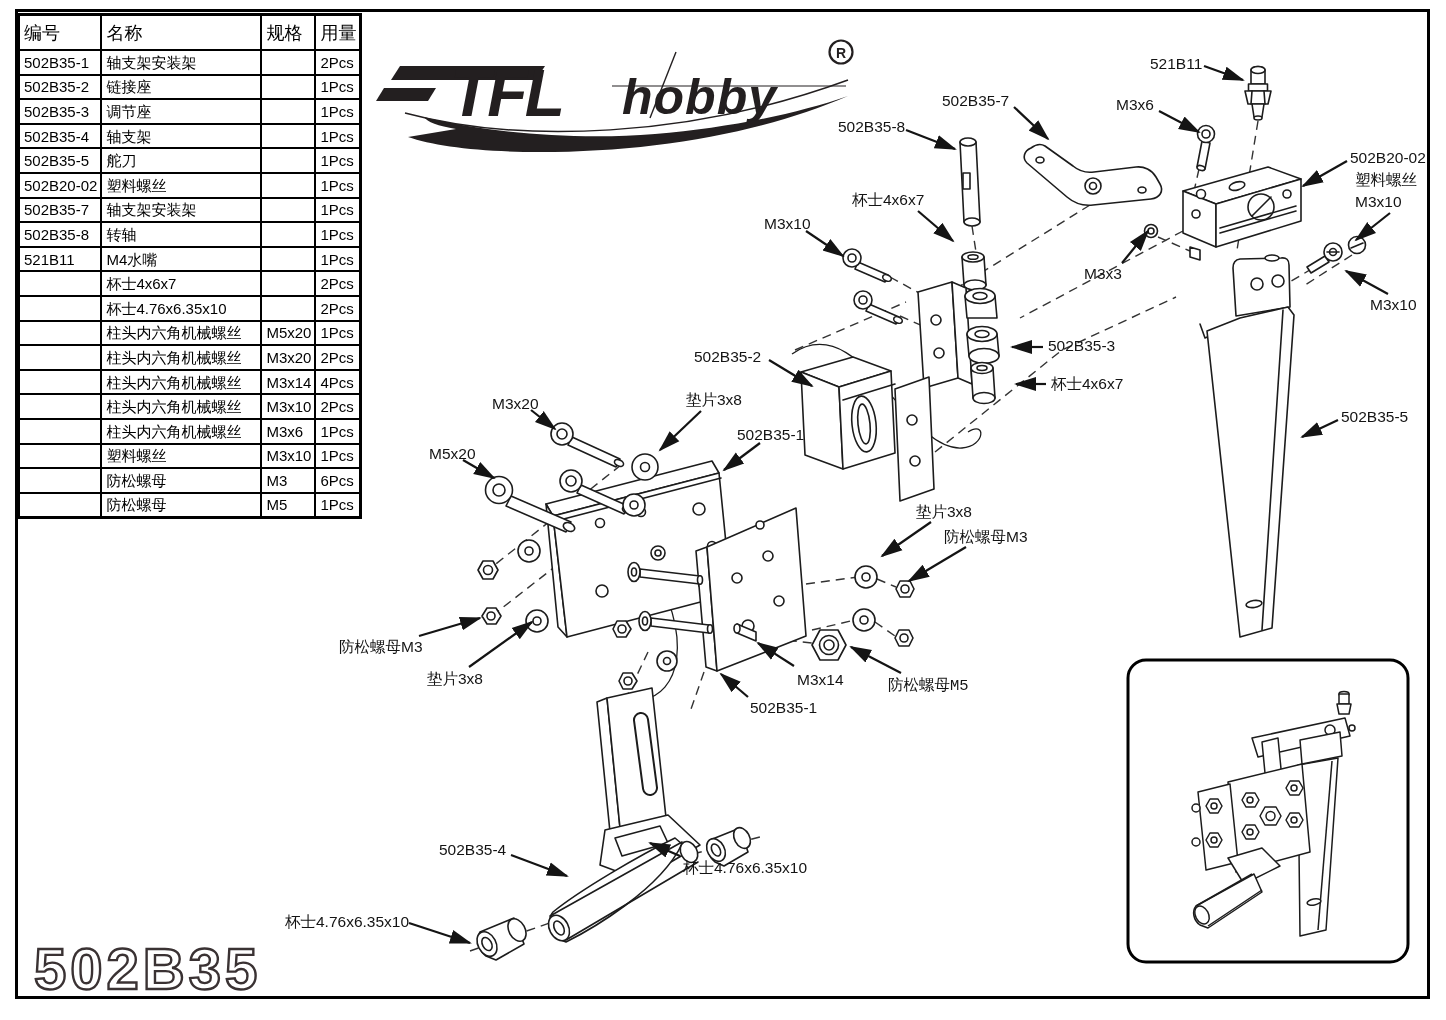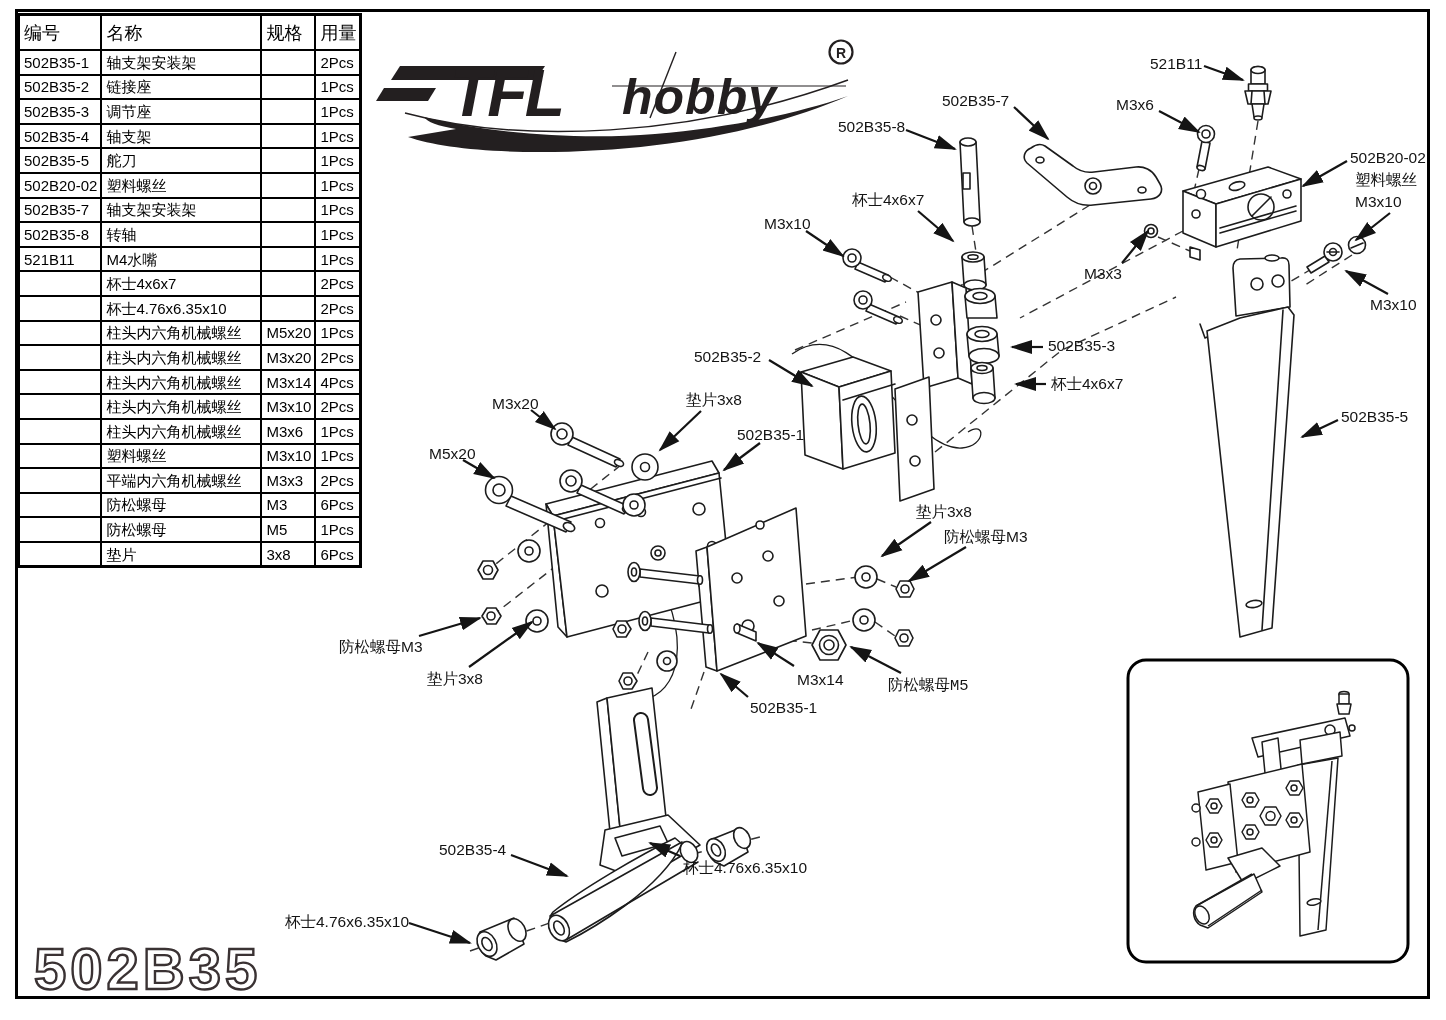--- a/index.html
+++ b/index.html
@@ -524,41 +524,29 @@
           <td class="c-qty">1Pcs</td>
         </tr>
         <tr>
           <td class="c-no"></td>
           <td class="c-name u">塑料螺丝</td>
           <td class="c-spec">M3x10</td>
           <td class="c-qty">1Pcs</td>
         </tr>
         <tr>
           <td class="c-no"></td>
-          <td class="c-name u">平端内六角机械螺丝</td>
-          <td class="c-spec">M3x3</td>
-          <td class="c-qty">2Pcs</td>
-        </tr>
-        <tr>
-          <td class="c-no"></td>
           <td class="c-name u">防松螺母</td>
           <td class="c-spec">M3</td>
           <td class="c-qty">6Pcs</td>
         </tr>
         <tr>
           <td class="c-no"></td>
           <td class="c-name u">防松螺母</td>
           <td class="c-spec">M5</td>
           <td class="c-qty">1Pcs</td>
-        </tr>
-        <tr>
-          <td class="c-no"></td>
-          <td class="c-name u">垫片</td>
-          <td class="c-spec">3x8</td>
-          <td class="c-qty">6Pcs</td>
         </tr>
       </tbody>
 </table>
 
 <div>
       <div class="callout" style="left: 1150px; top: 55px;">521B11</div>
       <div class="callout" style="left: 942px; top: 92px;">502B35-7</div>
       <div class="callout" style="left: 1116px; top: 96px;">M3x6</div>
       <div class="callout" style="left: 838px; top: 118px;">502B35-8</div>
       <div class="callout" style="left: 1350px; top: 149px;">502B20-02</div>

